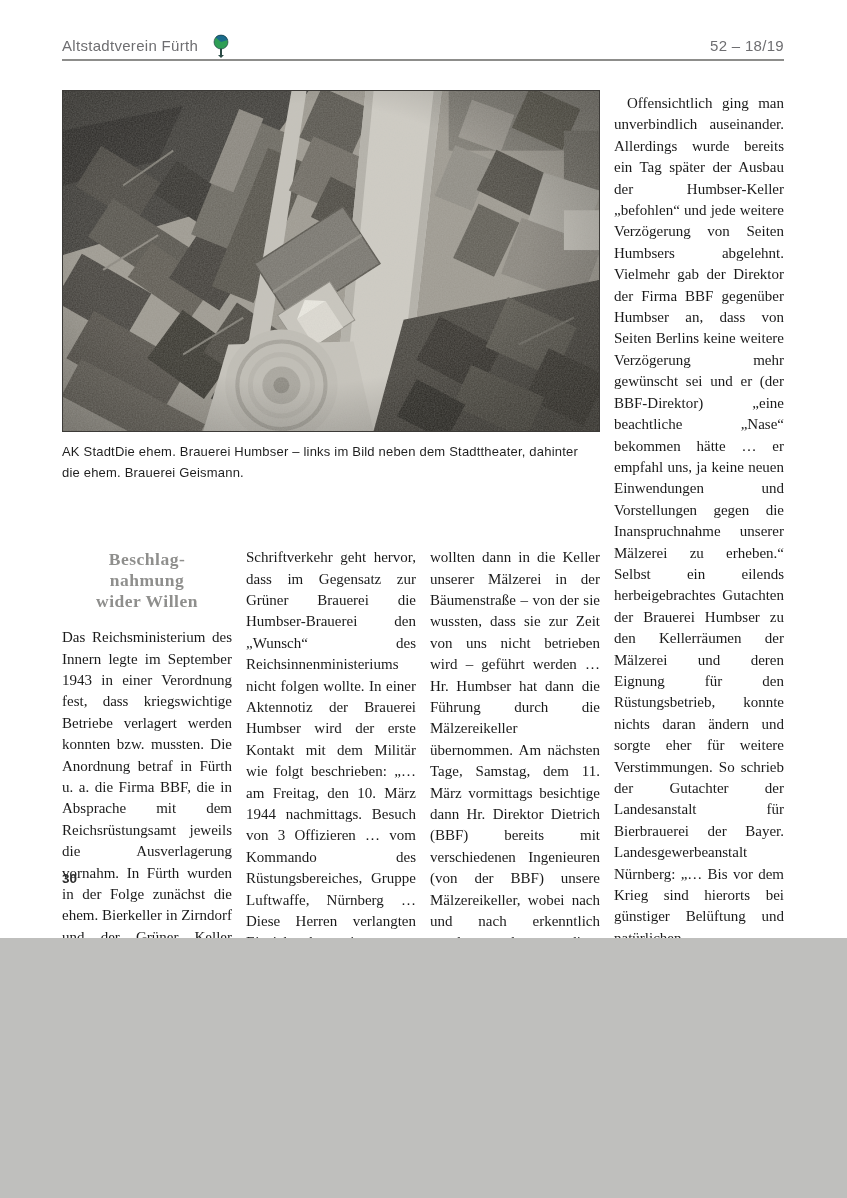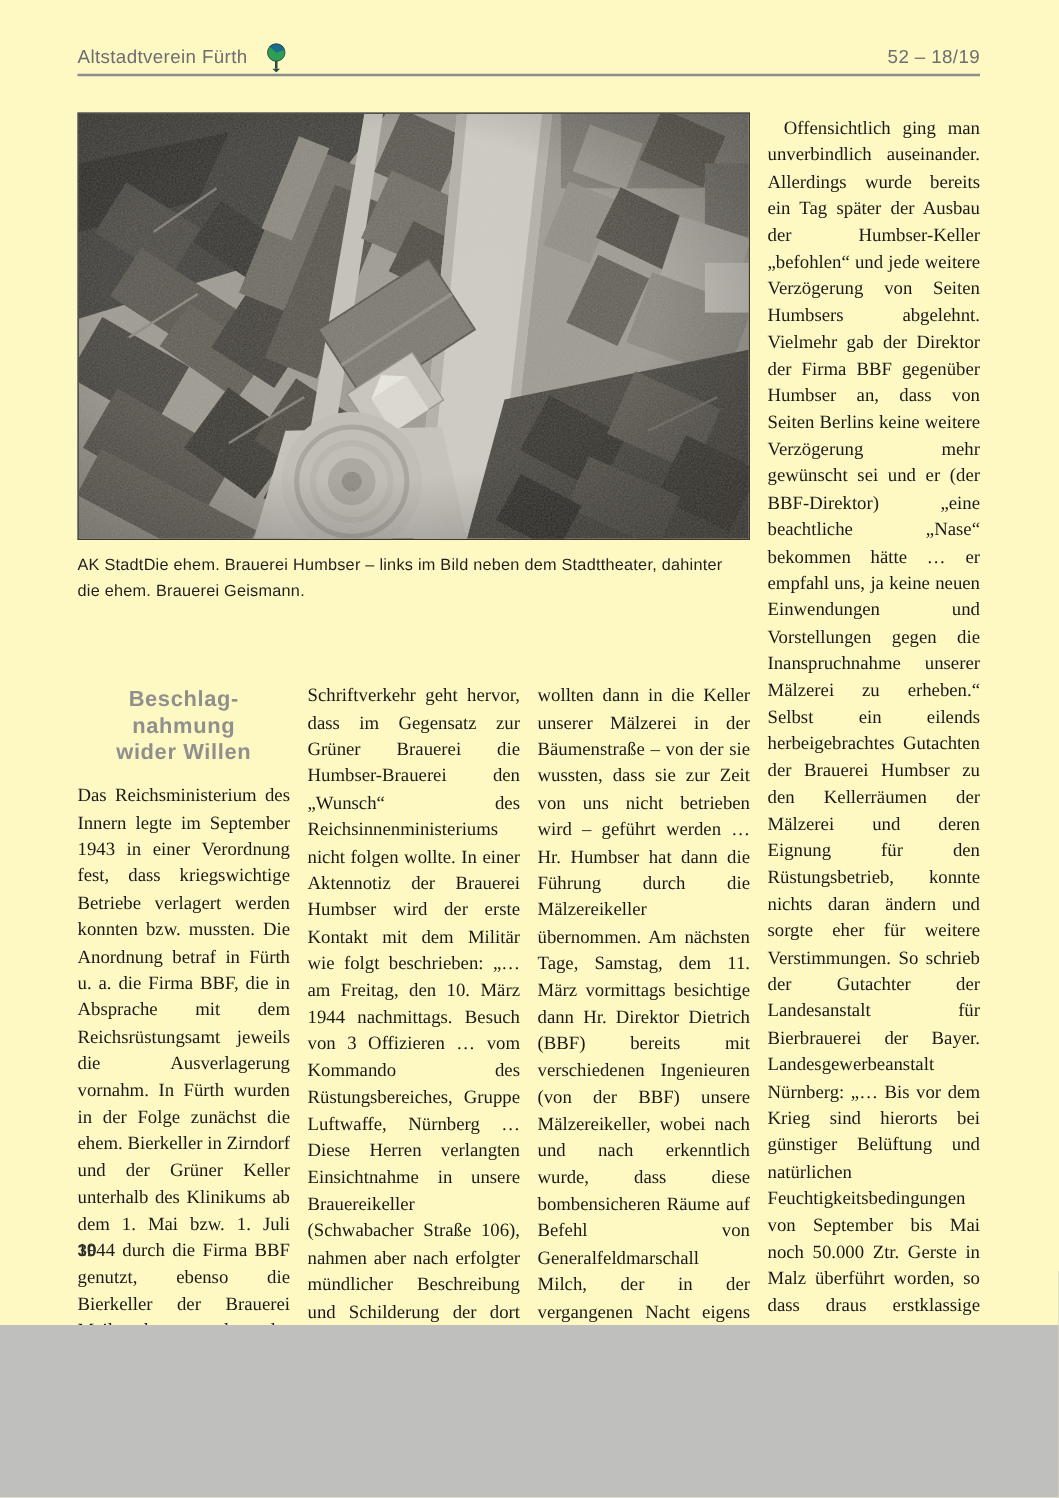--- a/index.html
+++ b/index.html
@@ -1,21 +1,21 @@
 <!DOCTYPE html>
 <html lang="de"><head>
 <meta charset="utf-8">
 <style>
   * { margin:0; padding:0; box-sizing:border-box; }
   html,body { background:#bfbfbd; }
   .page {
     position:relative;
-    width:847px; height:1060px;
+    width:847px; height:938px;
     margin:0 auto;
-    background:#fef9c3;
+    background:#ffffff;
     overflow:hidden;
     font-family:"Liberation Sans", sans-serif;
   }
   
   .header {
     position:absolute; left:62px; right:63px; top:34px;
     display:flex; align-items:flex-end; justify-content:space-between;
     border-bottom:2px solid #8d8d8b;
     padding-bottom:5px;
   }
@@ -50,20 +50,21 @@
     font-size:13px; line-height:21px; color:#1f1f1f;
     letter-spacing:0.2px;
     max-width:520px;
   }
   
   .heading {
     font-size:17.5px; font-weight:bold; line-height:21px;
     color:#8f8f8d; text-align:center; letter-spacing:0.5px;
     white-space:pre-line;
     margin:2px 4px 15px 4px;
+    font-family:Liberation Serif, serif;
   }
   .body-text {
     font-family:"Liberation Serif", "DejaVu Serif", serif;
     font-size:15px; line-height:21.4px; color:#1a1a1a;
     text-align:justify;
     hyphens:auto; -webkit-hyphens:auto;
   }
   .col-4 .body-text { text-indent:13px; }
   
   .page-number {

